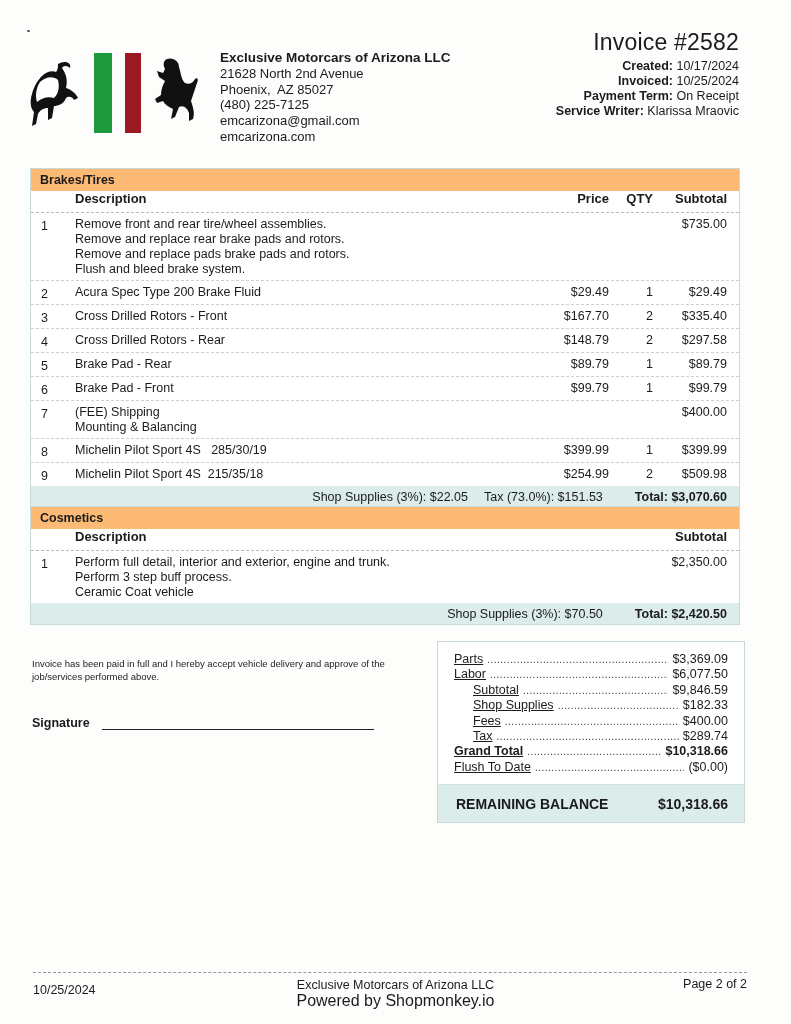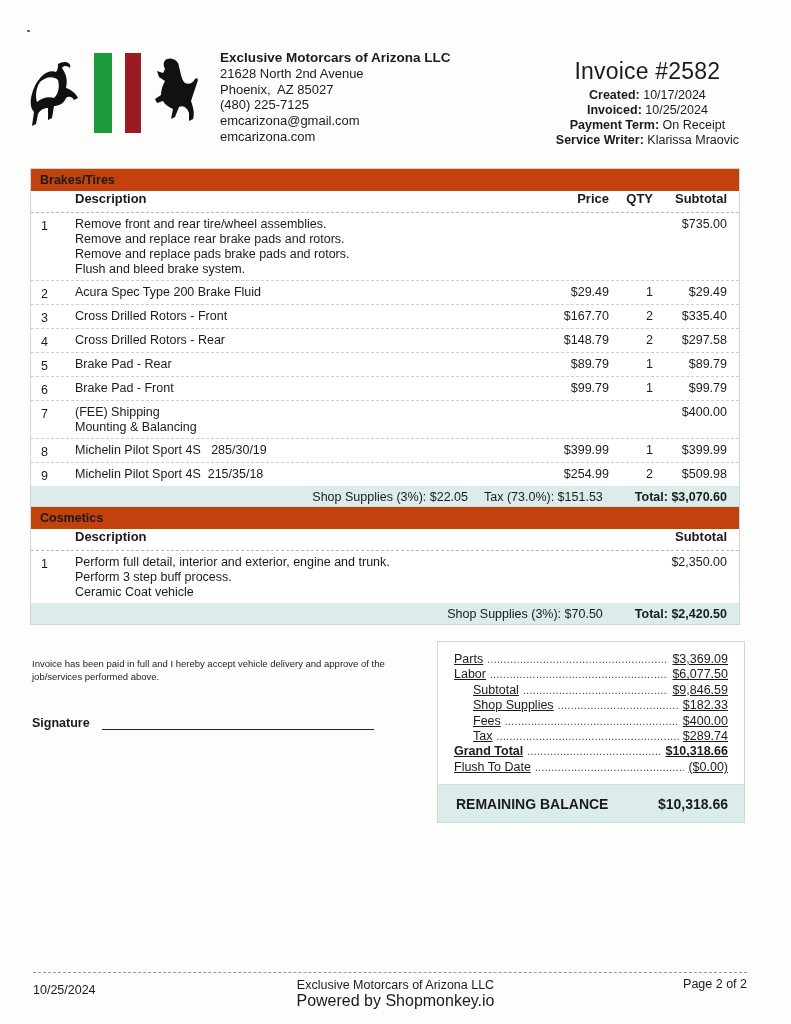--- a/index.html
+++ b/index.html
@@ -11,27 +11,27 @@
   
   .logo { position: absolute; left: 28px; top: 52px; width: 180px; height: 82px; }
   .logo .bull { position: absolute; left: 0; top: 8px; width: 52px; height: 68px; }
   .logo .stripe-g { position: absolute; left: 66px; top: 1px; width: 18px; height: 80px; background: #1e9a3c; }
   .logo .stripe-r { position: absolute; left: 97px; top: 1px; width: 16px; height: 80px; background: #9c1b22; }
   .logo .horse { position: absolute; left: 125px; top: 5px; width: 48px; height: 66px; }
 
   .company { position: absolute; left: 220px; top: 50px; font-size: 13px; line-height: 15.8px; }
   .company .name { font-weight: bold; font-size: 13.5px; }
 
-  .invoice-meta { position: absolute; right: 52px; top: 58px; text-align: center; font-size: 12.5px; line-height: 15px; }
+  .invoice-meta { position: absolute; right: 52px; top: 29px; text-align: right; font-size: 12.5px; line-height: 15px; }
   .invoice-meta .inv-title { font-size: 23px; line-height: 26px; margin-bottom: 4px; letter-spacing: 0.2px; }
   .invoice-meta .lbl { font-weight: bold; }
 
   
   .section { position: absolute; left: 30px; width: 710px; border: 1px solid #c9d9d8; background: #fff; }
-  .section .sec-head { background: #c2410c; font-weight: bold; font-size: 12.5px; padding: 0 9px; height: 22px; line-height: 22px; }
+  .section .sec-head { background: #fdba74; font-weight: bold; font-size: 12.5px; padding: 0 9px; height: 22px; line-height: 22px; }
   .cols { display: flex; font-size: 13px; font-weight: bold; height: 22px; align-items: flex-start; padding-bottom: 3px; border-bottom: 1px dashed #bbb; }
   .c-num { width: 44px; padding-left: 10px; flex: none; }
   .c-desc { flex: 1; }
   .c-price { width: 90px; text-align: right; flex: none; }
   .c-qty { width: 44px; text-align: right; flex: none; }
   .c-sub { width: 86px; text-align: right; padding-right: 12px; flex: none; }
 
   .row { display: flex; font-size: 12.5px; line-height: 14px; padding: 4px 0 3px 0; border-bottom: 1px dashed #cfcfcf; }
   .row:last-of-type { border-bottom: none; }
   .row .c-num { padding-top: 2px; }
@@ -48,21 +48,21 @@
   .signature { position: absolute; left: 32px; top: 716px; font-size: 12.5px; font-weight: bold; display: flex; align-items: flex-end; }
   .signature .line { display: inline-block; width: 272px; border-bottom: 1.5px solid #222; margin-left: 12px; height: 13px; }
 
   
   .summary { position: absolute; left: 437px; top: 641px; width: 308px; border: 1px solid #c9d9d8; background: #fff; }
   .summary .lines { padding: 10px 16px 6px 16px; font-size: 12.5px; line-height: 15.4px; }
   .sline { display: flex; align-items: baseline; white-space: nowrap; overflow: hidden; }
   .sline .k { flex: none; text-decoration: underline; }
   .sline .dots { flex: 1; overflow: hidden; margin: 0 4px; color: #333; letter-spacing: 0.5px; }
   .sline .dots::before { content: "........................................................................................................................"; font-size: 10px; }
-  .sline .v { flex: none; text-align: right; text-decoration: underline; }
+  .sline .v { flex: none; text-align: right; }
   .sline.indent .k { padding-left: 19px; }
   .sline.bold .k, .sline.bold .v { font-weight: bold; }
   .remaining { background: #dbeceb; height: 38px; display: flex; justify-content: space-between; align-items: center; padding: 0 16px 0 18px; font-weight: bold; font-size: 14px; margin-top: 3px; border-top: 1px solid #d3e3e2; gap: 11px; }
 
   
   .footer-line { position: absolute; left: 33px; top: 972px; width: 714px; border-top: 1px dashed #999; }
   .foot-date { position: absolute; left: 33px; top: 983px; font-size: 12.5px; }
   .foot-center { position: absolute; left: 0; width: 791px; top: 978px; text-align: center; font-size: 12.5px; line-height: 15px; }
   .foot-center .pb { font-size: 16px; }
   .foot-page { position: absolute; right: 44px; top: 977px; font-size: 12.5px; }

